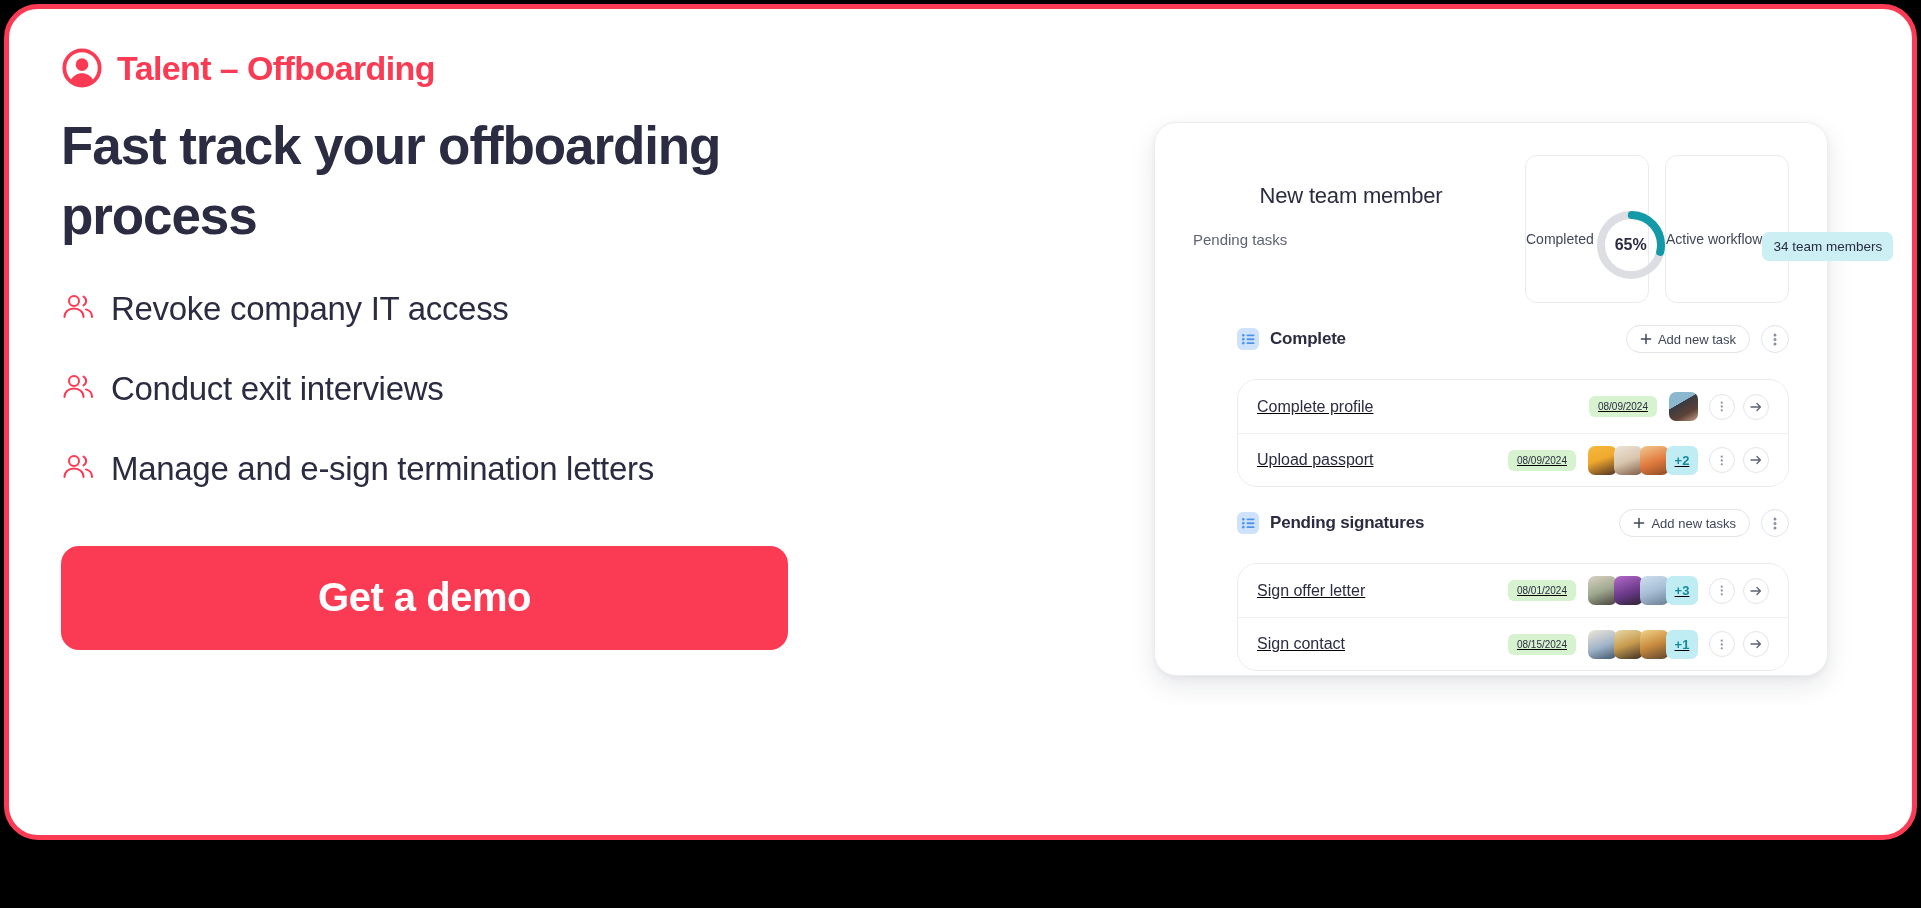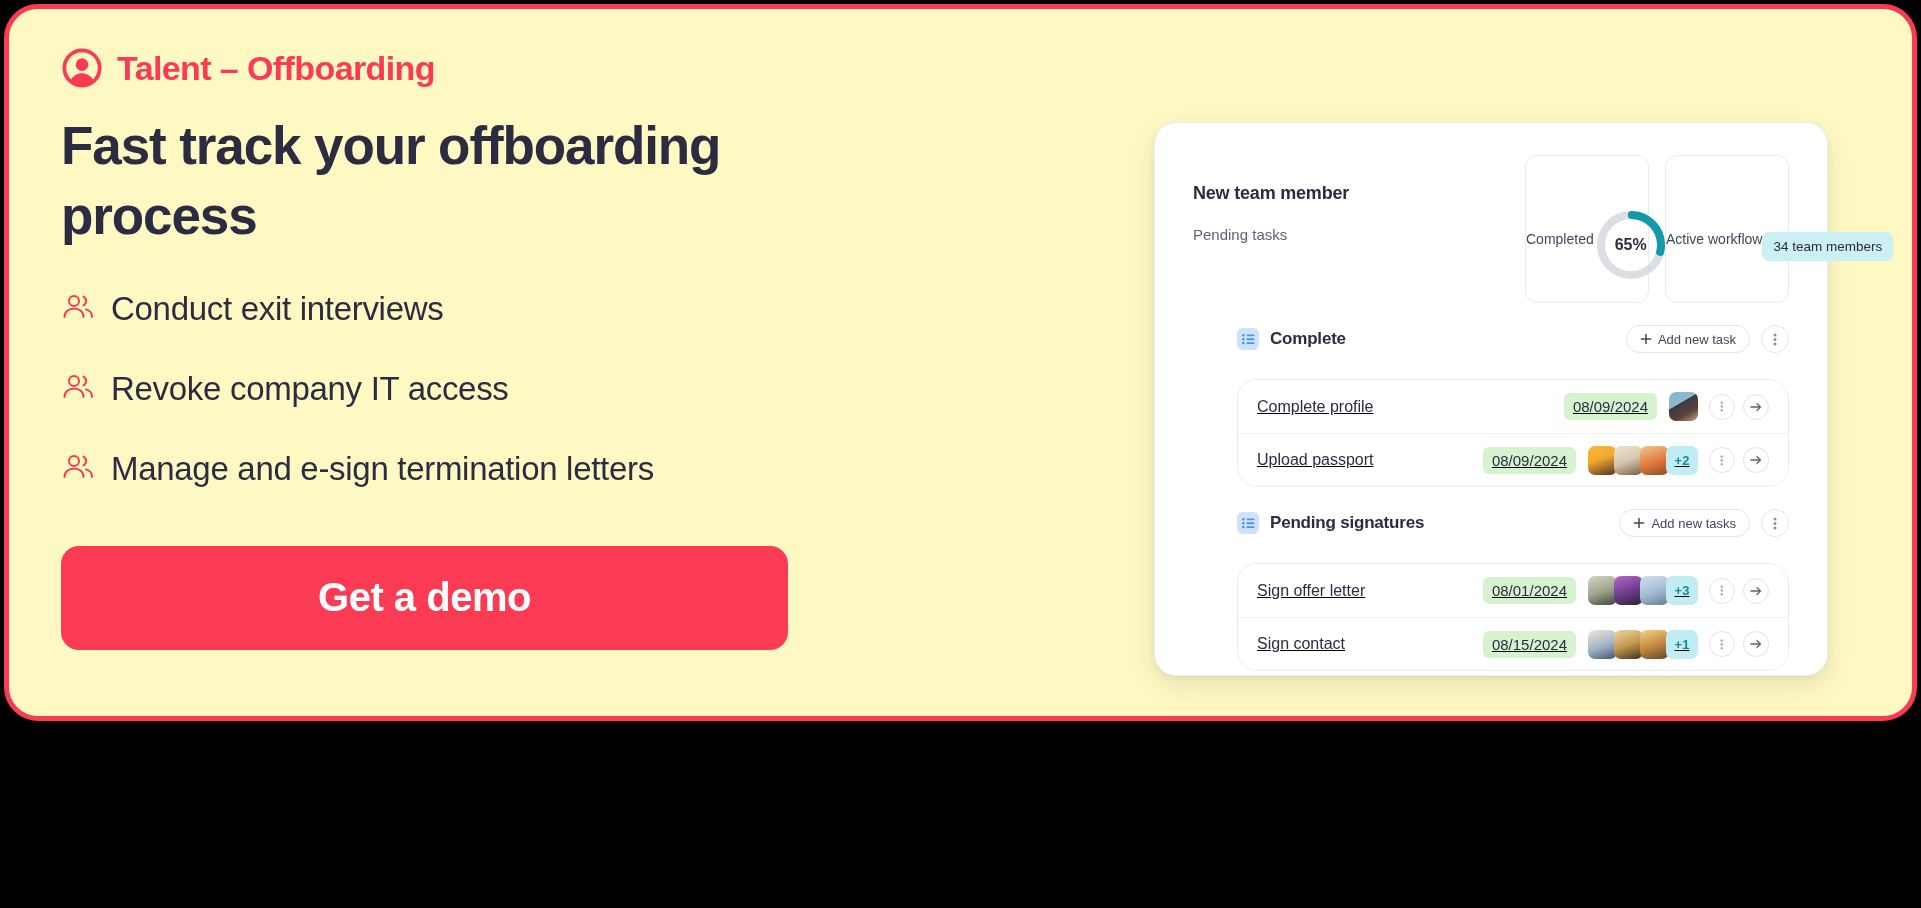--- a/index.html
+++ b/index.html
@@ -5,22 +5,22 @@
   * { box-sizing: border-box; margin: 0; padding: 0; }
   html, body {
     width: 1921px; height: 908px;
     background: #000000;
     font-family: "Liberation Sans", sans-serif;
     overflow: hidden;
   }
   #frame {
     position: absolute;
     left: 4px; top: 4px;
-    width: 1913px; height: 717px;
-    background: #fef9c3;
+    width: 1913px; height: 836px;
+    background: #ffffff;
     border: 5px solid #FB3B53;
     border-radius: 34px;
     overflow: hidden;
   }
 
   
   #left {
     position: absolute;
     left: 52px; top: 38px;
     width: 800px;
@@ -78,21 +78,21 @@
     left: 1145px; top: 113px;
     width: 674px; height: 554px;
     background: #ffffff;
     border: 1px solid #ECEDF1;
     border-radius: 22px;
     box-shadow: 0 10px 26px rgba(20,25,50,.10), 0 2px 6px rgba(20,25,50,.05);
     padding: 32px 38px;
   }
   .card-top { display: flex; align-items: flex-start; gap: 16px; }
   .card-titles { flex: 1; padding-top: 28px; }
-  .card-title { font-size: 18px; font-weight: 700; color: #2B2B42; letter-spacing: -.2px; }
+  .card-title { font-size: 22px; font-weight: 400; color: #2B2B42; letter-spacing: -.2px; text-align: center; }
   .card-sub { font-size: 15px; color: #5E6374; margin-top: 22px; }
   .stat-box {
     width: 124px; height: 148px;
     border: 1px solid #E9EBEF;
     border-radius: 12px;
     display: flex; flex-direction: row; align-items: center;
     padding-top: 19px;
     background: #fff;
   }
   .stat-label { font-size: 14px; color: #41465A; white-space: nowrap; }
@@ -138,21 +138,21 @@
   }
   .row {
     display: flex; align-items: center;
     height: 53px; padding: 0 19px 0 19px;
     background: #fff;
   }
   .row + .row { border-top: 1px solid #EEF0F3; }
   .row-label { font-size: 16px; color: #2B2B42; flex: 1; white-space: nowrap; }
   .date-pill {
     background: #D6F2CE; color: #2B2B42;
-    font-size: 15px; border-radius: 6px;
+    font-size: 10px; border-radius: 6px;
     padding: 5px 9px; white-space: nowrap; margin-right: 12px;
   }
   .avatars { display: flex; align-items: center; margin-right: 11px; }
   .avatar {
     width: 29px; height: 29px; border-radius: 7px;
     background-size: cover; flex: none; display: block;
   }
   .avatar + .avatar { margin-left: -3px; }
   .avatar-more {
     width: 32px; height: 29px; border-radius: 7px;
@@ -189,31 +189,31 @@
 
     <div class="bullets">
 
       <div class="bullet">
         <svg class="bullet-icon" viewBox="0 0 34 34">
           <circle cx="13" cy="9" r="5" fill="none" stroke="#FB3B53" stroke-width="2"></circle>
           <path d="M3.5 25c0-5.2 4.3-8.6 9.5-8.6s9.5 3.4 9.5 8.6" fill="none" stroke="#FB3B53" stroke-width="2" stroke-linecap="round"></path>
           <path d="M22.5 4.6a5 5 0 0 1 0 8.8" fill="none" stroke="#FB3B53" stroke-width="2" stroke-linecap="round"></path>
           <path d="M25 17.4c3.6.9 6 3.8 6 7.6" fill="none" stroke="#FB3B53" stroke-width="2" stroke-linecap="round"></path>
         </svg>
-        <div class="bullet-text">Conduct exit interviews</div>
+        <div class="bullet-text">Revoke company IT access</div>
       </div>
 
       <div class="bullet">
         <svg class="bullet-icon" viewBox="0 0 34 34">
           <circle cx="13" cy="9" r="5" fill="none" stroke="#FB3B53" stroke-width="2"></circle>
           <path d="M3.5 25c0-5.2 4.3-8.6 9.5-8.6s9.5 3.4 9.5 8.6" fill="none" stroke="#FB3B53" stroke-width="2" stroke-linecap="round"></path>
           <path d="M22.5 4.6a5 5 0 0 1 0 8.8" fill="none" stroke="#FB3B53" stroke-width="2" stroke-linecap="round"></path>
           <path d="M25 17.4c3.6.9 6 3.8 6 7.6" fill="none" stroke="#FB3B53" stroke-width="2" stroke-linecap="round"></path>
         </svg>
-        <div class="bullet-text">Revoke company IT access</div>
+        <div class="bullet-text">Conduct exit interviews</div>
       </div>
 
       <div class="bullet">
         <svg class="bullet-icon" viewBox="0 0 34 34">
           <circle cx="13" cy="9" r="5" fill="none" stroke="#FB3B53" stroke-width="2"></circle>
           <path d="M3.5 25c0-5.2 4.3-8.6 9.5-8.6s9.5 3.4 9.5 8.6" fill="none" stroke="#FB3B53" stroke-width="2" stroke-linecap="round"></path>
           <path d="M22.5 4.6a5 5 0 0 1 0 8.8" fill="none" stroke="#FB3B53" stroke-width="2" stroke-linecap="round"></path>
           <path d="M25 17.4c3.6.9 6 3.8 6 7.6" fill="none" stroke="#FB3B53" stroke-width="2" stroke-linecap="round"></path>
         </svg>
         <div class="bullet-text">Manage and e-sign termination letters</div>

